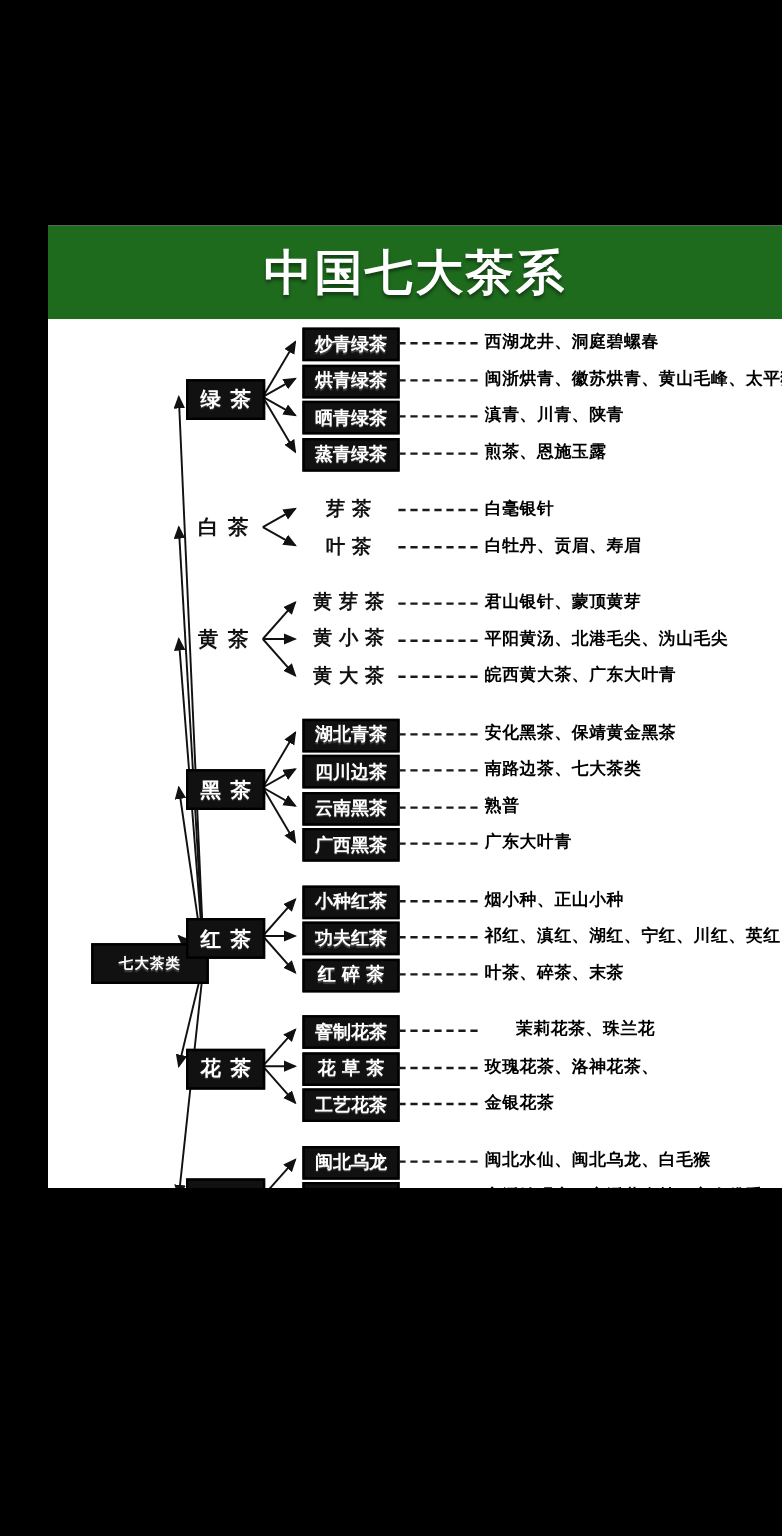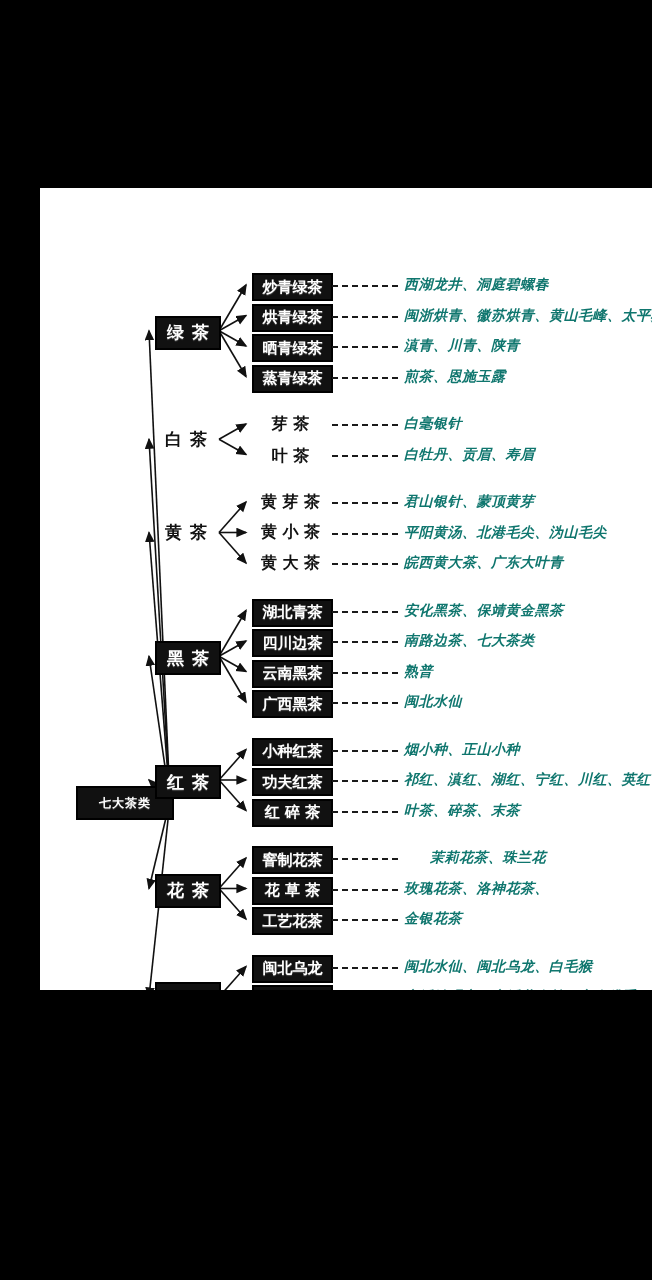--- a/index.html
+++ b/index.html
@@ -47,29 +47,32 @@
   .cat{width:62px;height:30px;font-size:17px;letter-spacing:8px;text-indent:8px;}
   .cat.wide{letter-spacing:1px;text-indent:0;}
 
   .sub-box{left:212px;width:77px;height:24px;font-size:15px;letter-spacing:0px;}
   .sub-plain{left:212px;width:77px;height:24px;font-size:16px;}
 
   .dash{
     position:absolute;height:0;border-top:2px dashed #1a1a1a;
   }
   .ex{
-    position:absolute;color:#0f766e;font-size:14px;font-weight:bold;
-    white-space:nowrap;letter-spacing:.5px;font-style:italic;
+    position:absolute;color:#000000;font-size:14px;font-weight:bold;
+    white-space:nowrap;letter-spacing:.5px;
   }
 </style>
 </head>
 <body>
 
 <div id="card">
 
+  <div id="header">
+    <div class="title">中国七大茶系</div>
+  </div>
 
   <div id="diagram">
     <svg class="links" id="links" viewBox="0 0 612 724" preserveAspectRatio="none">
       <defs>
         <marker id="ah" markerWidth="7" markerHeight="7" refX="6" refY="3" orient="auto" markerUnits="strokeWidth">
           <path d="M0,0 L7,3 L0,6 z" fill="#111111"></path>
         </marker>
       </defs>
       <g id="link-group" stroke="#111111" stroke-width="1.6" fill="none">
           <line x1="179" y1="64.75" x2="206" y2="19" marker-end="url(#ah)"></line>
@@ -140,21 +143,21 @@
         <div class="dash" style="left: 292px; top: 344.5px; width: 66px;"></div>
         <div class="ex" style="left: 364px; top: 335.5px;">安化黑茶、保靖黄金黑茶</div>
         <div class="node boxed sub-box" style="top: 363px;">四川边茶</div>
         <div class="dash" style="left: 292px; top: 375px; width: 66px;"></div>
         <div class="ex" style="left: 364px; top: 366px;">南路边茶、七大茶类</div>
         <div class="node boxed sub-box" style="top: 393.5px;">云南黑茶</div>
         <div class="dash" style="left: 292px; top: 405.5px; width: 66px;"></div>
         <div class="ex" style="left: 364px; top: 396.5px;">熟普</div>
         <div class="node boxed sub-box" style="top: 424px;">广西黑茶</div>
         <div class="dash" style="left: 292px; top: 436px; width: 66px;"></div>
-        <div class="ex" style="left: 364px; top: 427px;">闽北水仙</div>
+        <div class="ex" style="left: 364px; top: 427px;">广东大叶青</div>
         <div class="node boxed cat" style="left: 115px; top: 499px;">红茶</div>
         <div class="node boxed sub-box" style="top: 471.5px;">小种红茶</div>
         <div class="dash" style="left: 292px; top: 483.5px; width: 66px;"></div>
         <div class="ex" style="left: 364px; top: 474.5px;">烟小种、正山小种</div>
         <div class="node boxed sub-box" style="top: 502px;">功夫红茶</div>
         <div class="dash" style="left: 292px; top: 514px; width: 66px;"></div>
         <div class="ex" style="left: 364px; top: 505px;">祁红、滇红、湖红、宁红、川红、英红</div>
         <div class="node boxed sub-box" style="top: 532.5px;">红 碎 茶</div>
         <div class="dash" style="left: 292px; top: 544.5px; width: 66px;"></div>
         <div class="ex" style="left: 364px; top: 535.5px;">叶茶、碎茶、末茶</div>

